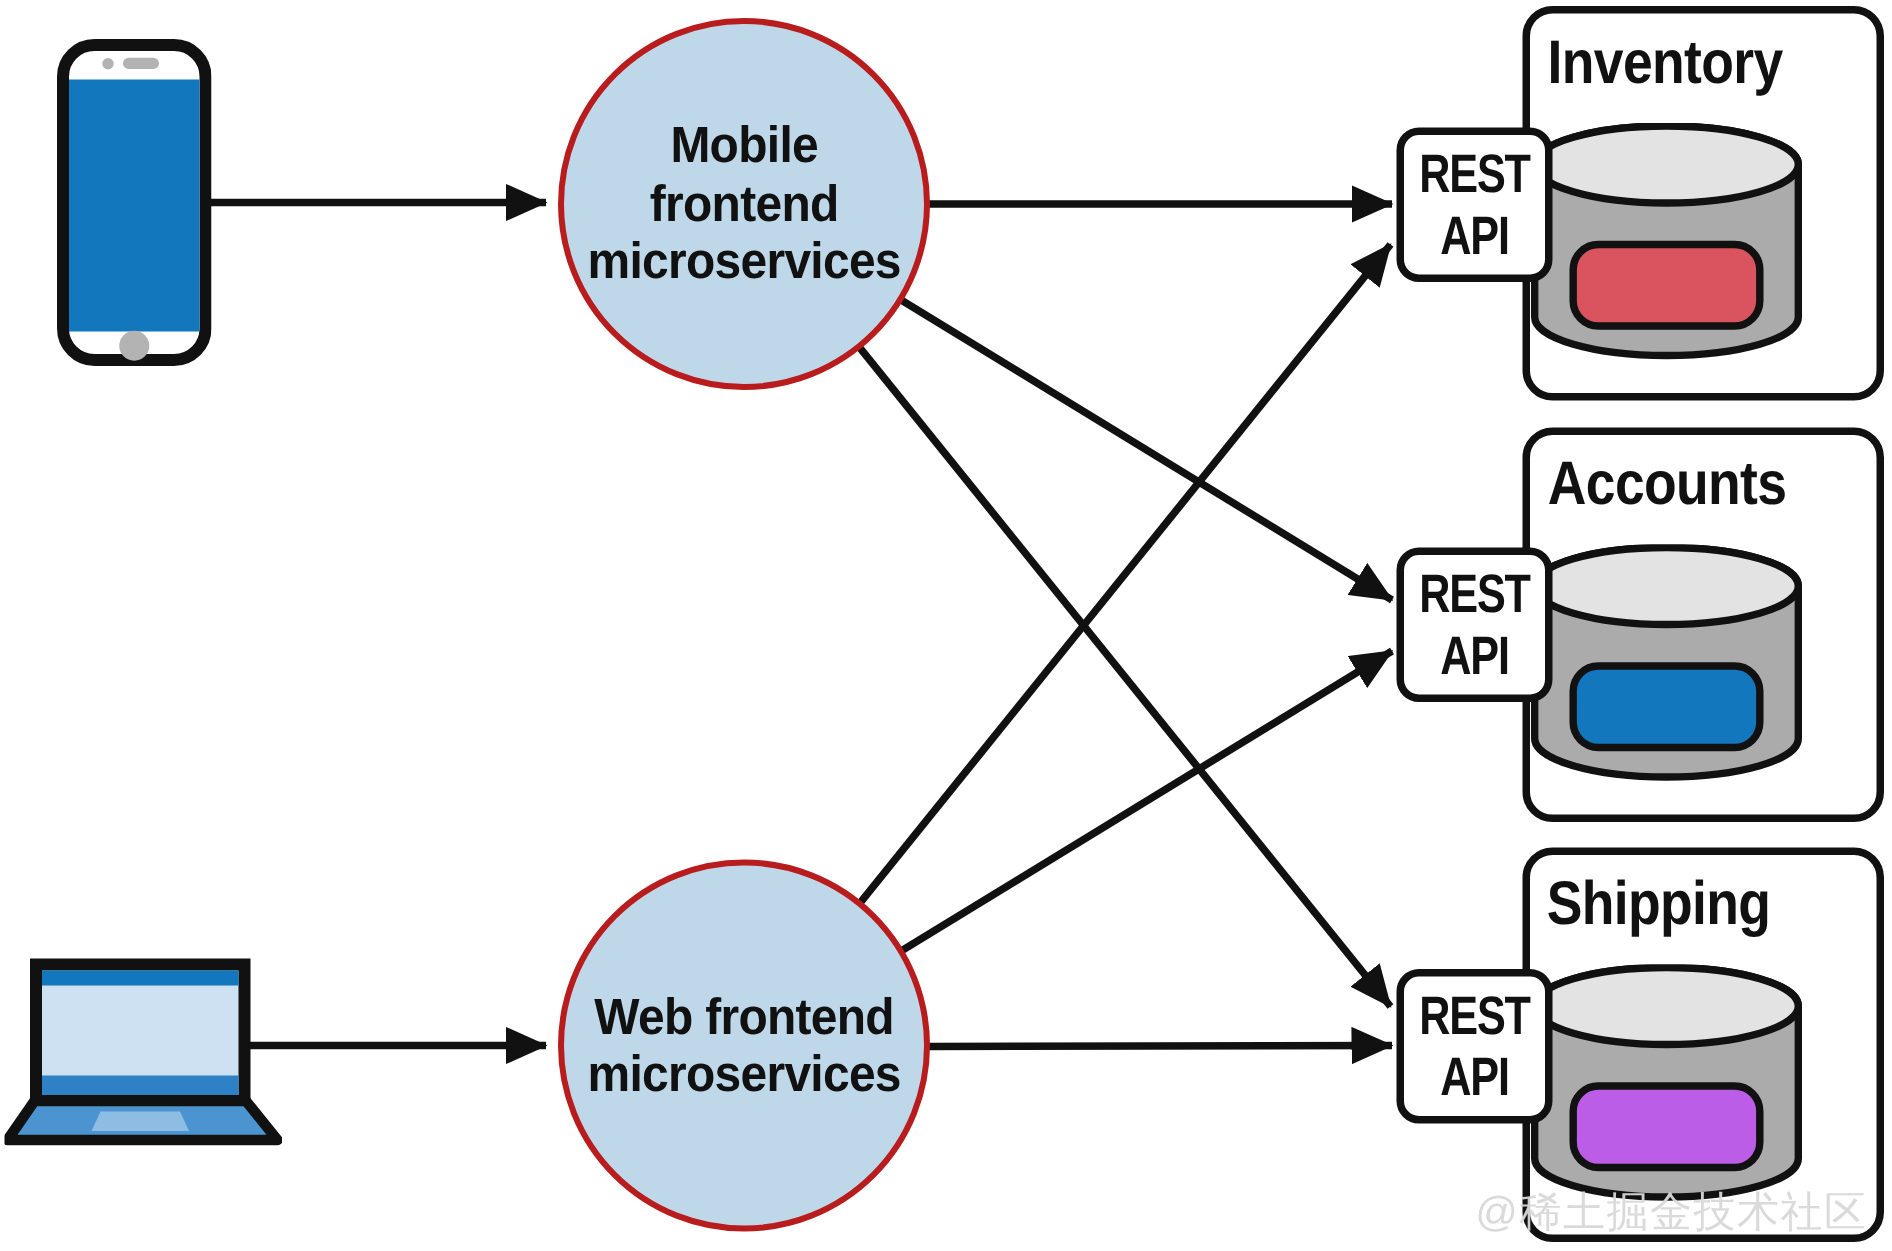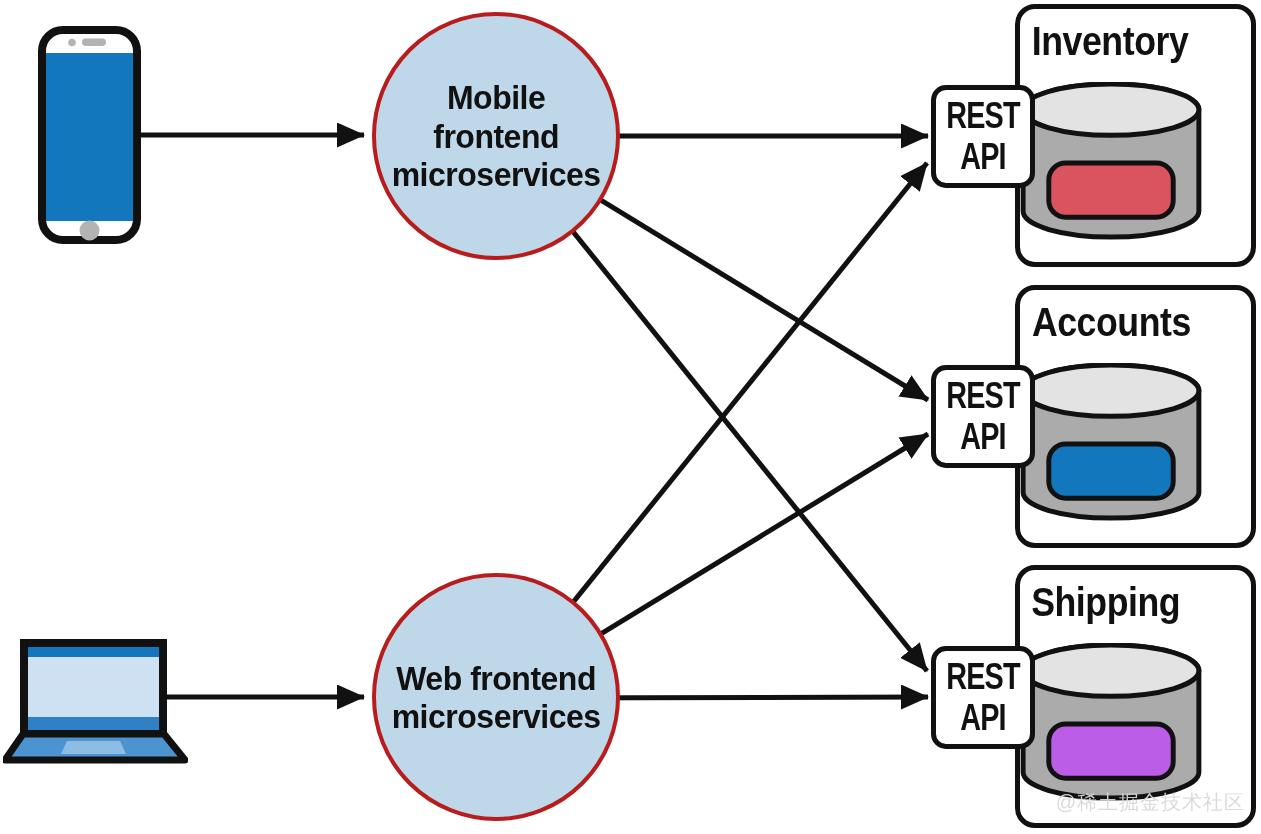--- a/index.html
+++ b/index.html
@@ -49,21 +49,21 @@
   .rest-accounts{top:365px;}
   .rest-shipping{top:646px;}
   .rest-label{
     font-weight:bold;font-size:36px;line-height:1.12;letter-spacing:-1px;
     transform:scaleX(0.8);transform-origin:center;white-space:nowrap;
   }
   .rest-label span{display:block;}
   
   .watermark{
     position:absolute;right:16px;top:789px;z-index:5;
-    font-size:20px;letter-spacing:1px;color:#d9d9d9;opacity:0.95;white-space:nowrap;
+    font-size:28px;letter-spacing:1px;color:#d9d9d9;opacity:0.95;white-space:nowrap;
   }
 </style>
 </head>
 <body>
 
 <div class="canvas">
 
   <svg class="arrows" viewBox="0 0 1261 834">
     <defs>
       <marker id="ah" markerWidth="5.6" markerHeight="5" refX="5.4" refY="2.5" orient="auto">

